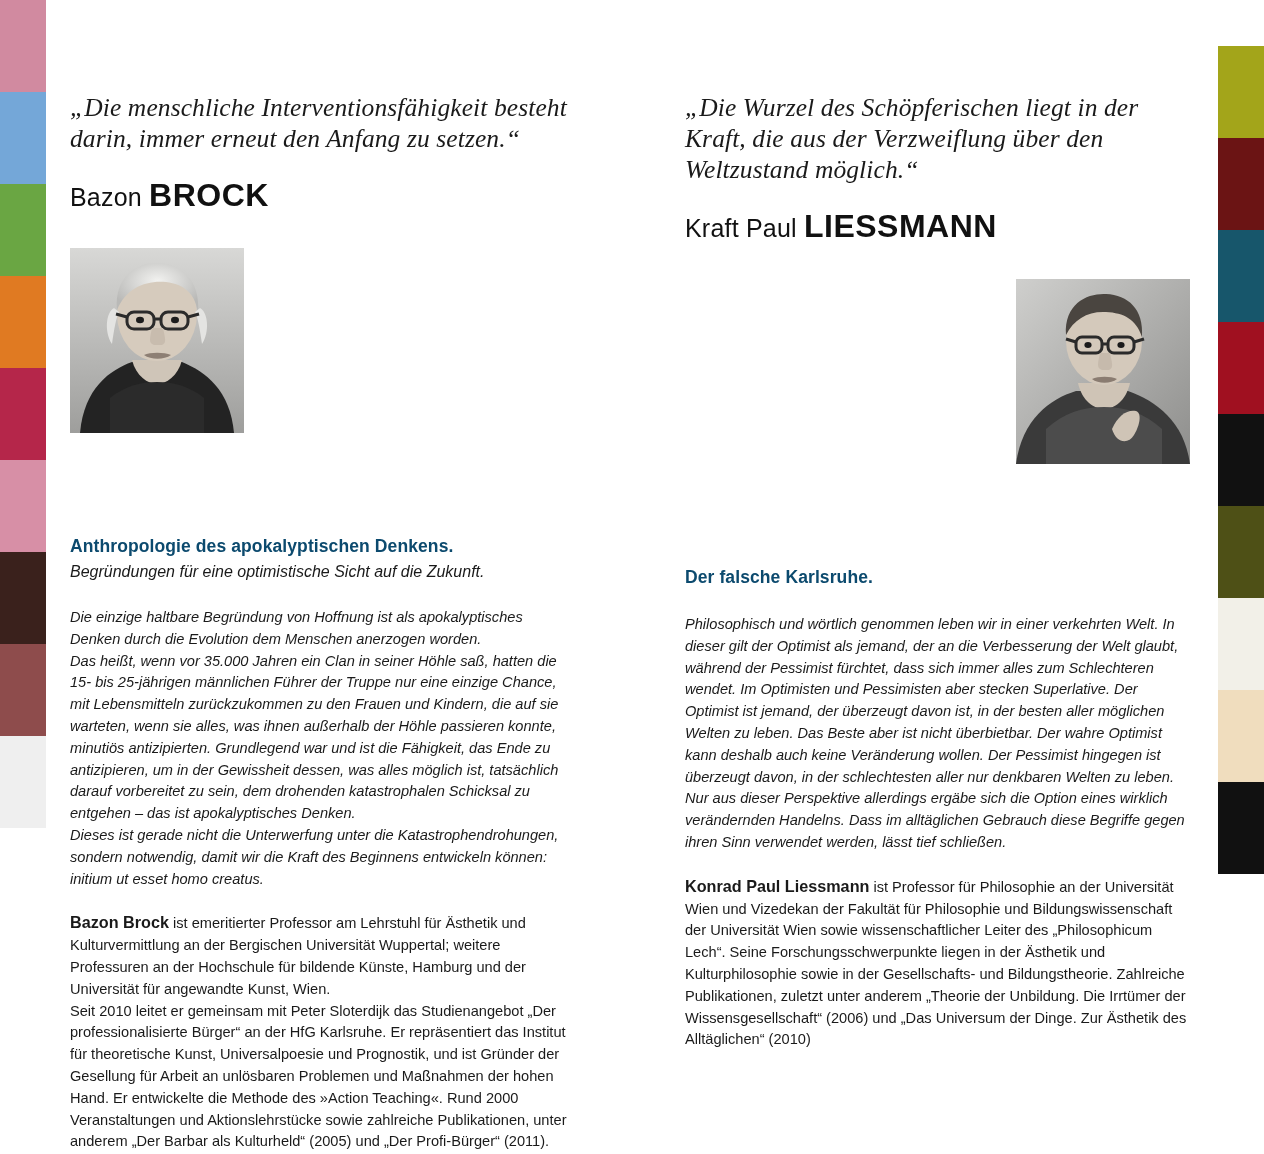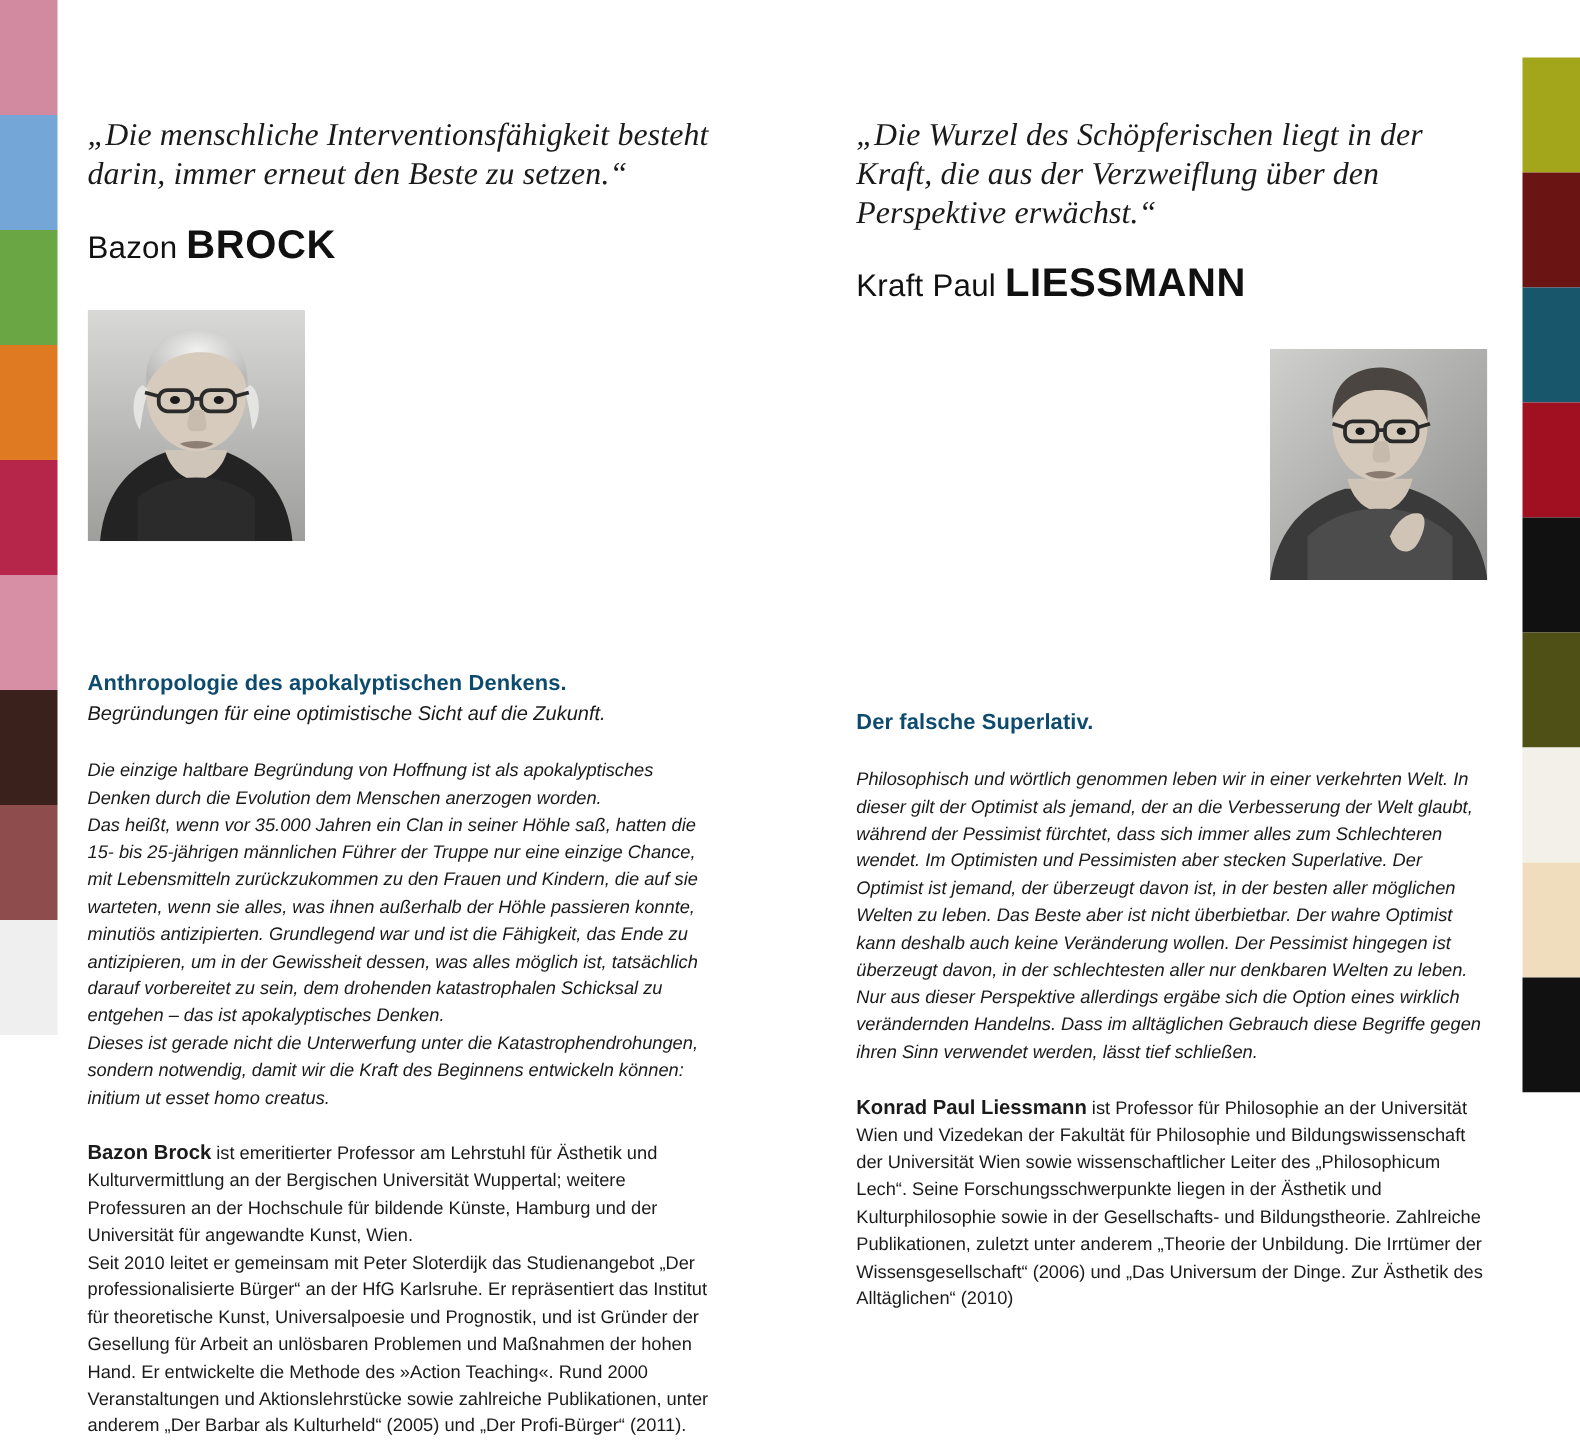--- a/index.html
+++ b/index.html
@@ -145,21 +145,21 @@
       <div class="swatch" style="background: rgb(242, 240, 232); height: 92px;"></div>
       <div class="swatch" style="background: rgb(240, 221, 190); height: 92px;"></div>
       <div class="swatch" style="background: rgb(17, 17, 17); height: 92px;"></div>
       <div class="swatch" style="background: rgb(255, 255, 255); height: 280px;"></div>
     </div>
 
   <div class="content">
     <div class="columns">
 
       <div class="col">
-        <div class="quote">„Die menschliche Interventionsfähigkeit besteht darin, immer erneut den Beste zu setzen.“</div>
+        <div class="quote">„Die menschliche Interventionsfähigkeit besteht darin, immer erneut den Anfang zu setzen.“</div>
         <div class="name">
           <span>Bazon </span><span class="surname">BROCK</span>
         </div>
         <div class="portrait-row">
           <div class="portrait left-align">
             <svg width="174" height="185" viewBox="0 0 174 185" xmlns="http://www.w3.org/2000/svg" aria-hidden="true">
               <defs>
                 <linearGradient id="bgL" x1="0" y1="0" x2="0" y2="1">
                   <stop offset="0%" stop-color="#d8d8d6"></stop>
                   <stop offset="100%" stop-color="#9e9e9c"></stop>
@@ -192,21 +192,21 @@
         <div class="section-title">Anthropologie des apokalyptischen Denkens.</div>
         <div class="section-subtitle">Begründungen für eine optimistische Sicht auf die Zukunft.</div>
         <div class="body-text">Die einzige haltbare Begründung von Hoffnung ist als apokalyptisches Denken durch die Evolution dem Menschen anerzogen worden.
 Das heißt, wenn vor 35.000 Jahren ein Clan in seiner Höhle saß, hatten die 15- bis 25-jährigen männlichen Führer der Truppe nur eine einzige Chance, mit Lebensmitteln zurückzukommen zu den Frauen und Kindern, die auf sie warteten, wenn sie alles, was ihnen außerhalb der Höhle passieren konnte, minutiös antizipierten. Grundlegend war und ist die Fähigkeit, das Ende zu antizipieren, um in der Gewissheit dessen, was alles möglich ist, tatsächlich darauf vorbereitet zu sein, dem drohenden katastrophalen Schicksal zu entgehen – das ist apokalyptisches Denken.
 Dieses ist gerade nicht die Unterwerfung unter die Katastrophendrohungen, sondern notwendig, damit wir die Kraft des Beginnens entwickeln können: initium ut esset homo creatus.</div>
         <div class="bio"><span class="lead">Bazon Brock</span><span> ist emeritierter Professor am Lehrstuhl für Ästhetik und Kulturvermittlung an der Bergischen Universität Wuppertal; weitere Professuren an der Hochschule für bildende Künste, Hamburg und der Universität für angewandte Kunst, Wien.
 Seit 2010 leitet er gemeinsam mit Peter Sloterdijk das Studienangebot „Der professionalisierte Bürger“ an der HfG Karlsruhe. Er repräsentiert das Institut für theoretische Kunst, Universalpoesie und Prognostik, und ist Gründer der Gesellung für Arbeit an unlösbaren Problemen und Maßnahmen der hohen Hand. Er entwickelte die Methode des »Action Teaching«. Rund 2000 Veranstaltungen und Aktionslehrstücke sowie zahlreiche Publikationen, unter anderem „Der Barbar als Kulturheld“ (2005) und „Der Profi-Bürger“ (2011).</span></div>
       </div>
 
       <div class="col">
-        <div class="quote">„Die Wurzel des Schöpferischen liegt in der Kraft, die aus der Verzweiflung über den Perspektive erwächst.“</div>
+        <div class="quote">„Die Wurzel des Schöpferischen liegt in der Kraft, die aus der Verzweiflung über den Weltzustand möglich.“</div>
         <div class="name">
           <span>Kraft Paul </span><span class="surname">LIESSMANN</span>
         </div>
         <div class="portrait-row">
           <div class="portrait right-align">
             <svg width="174" height="185" viewBox="0 0 174 185" xmlns="http://www.w3.org/2000/svg" aria-hidden="true">
               <defs>
                 <linearGradient id="bgR" x1="0" y1="0" x2="1" y2="1">
                   <stop offset="0%" stop-color="#cfcfcd"></stop>
                   <stop offset="100%" stop-color="#8e8e8c"></stop>
@@ -224,20 +224,20 @@
               <line x1="118" y1="63" x2="128" y2="60" stroke="#2a2a2a" stroke-width="3"></line>
               <ellipse cx="72" cy="66" rx="3.6" ry="3" fill="#1a1a1a"></ellipse>
               <ellipse cx="105" cy="66" rx="3.6" ry="3" fill="#1a1a1a"></ellipse>
               <path d="M84 74 C82 84 80 89 86 91 L93 91 C98 89 96 84 94 74" fill="#c6baac"></path>
               <path d="M76 100 C82 97 95 97 101 100 C95 105 82 105 76 100 Z" fill="#8a7c71"></path>
               <path d="M30 150 C48 134 66 128 88 128 C110 128 128 134 146 150 L146 185 L30 185 Z" fill="#4c4c4c"></path>
               <path d="M96 150 C102 136 112 130 120 132 C126 134 124 146 118 156 C112 166 100 164 96 150 Z" fill="#cfc4b6"></path>
             </svg>
           </div>
         </div>
-        <div class="section-title">Der falsche Superlativ.</div>
+        <div class="section-title">Der falsche Karlsruhe.</div>
         <div class="body-text">Philosophisch und wörtlich genommen leben wir in einer verkehrten Welt. In dieser gilt der Optimist als jemand, der an die Verbesserung der Welt glaubt, während der Pessimist fürchtet, dass sich immer alles zum Schlechteren wendet. Im Optimisten und Pessimisten aber stecken Superlative. Der Optimist ist jemand, der überzeugt davon ist, in der besten aller möglichen Welten zu leben. Das Beste aber ist nicht überbietbar. Der wahre Optimist kann deshalb auch keine Veränderung wollen. Der Pessimist hingegen ist überzeugt davon, in der schlechtesten aller nur denkbaren Welten zu leben. Nur aus dieser Perspektive allerdings ergäbe sich die Option eines wirklich verändernden Handelns. Dass im alltäglichen Gebrauch diese Begriffe gegen ihren Sinn verwendet werden, lässt tief schließen.</div>
         <div class="bio"><span class="lead">Konrad Paul Liessmann</span><span> ist Professor für Philosophie an der Universität Wien und Vizedekan der Fakultät für Philosophie und Bildungswissenschaft der Universität Wien sowie wissenschaftlicher Leiter des „Philosophicum Lech“. Seine Forschungsschwerpunkte liegen in der Ästhetik und Kulturphilosophie sowie in der Gesellschafts- und Bildungstheorie. Zahlreiche Publikationen, zuletzt unter anderem „Theorie der Unbildung. Die Irrtümer der Wissensgesellschaft“ (2006) und „Das Universum der Dinge. Zur Ästhetik des Alltäglichen“ (2010)</span></div>
       </div>
 
     </div>
   </div>
 </div>
 
 </body></html>

